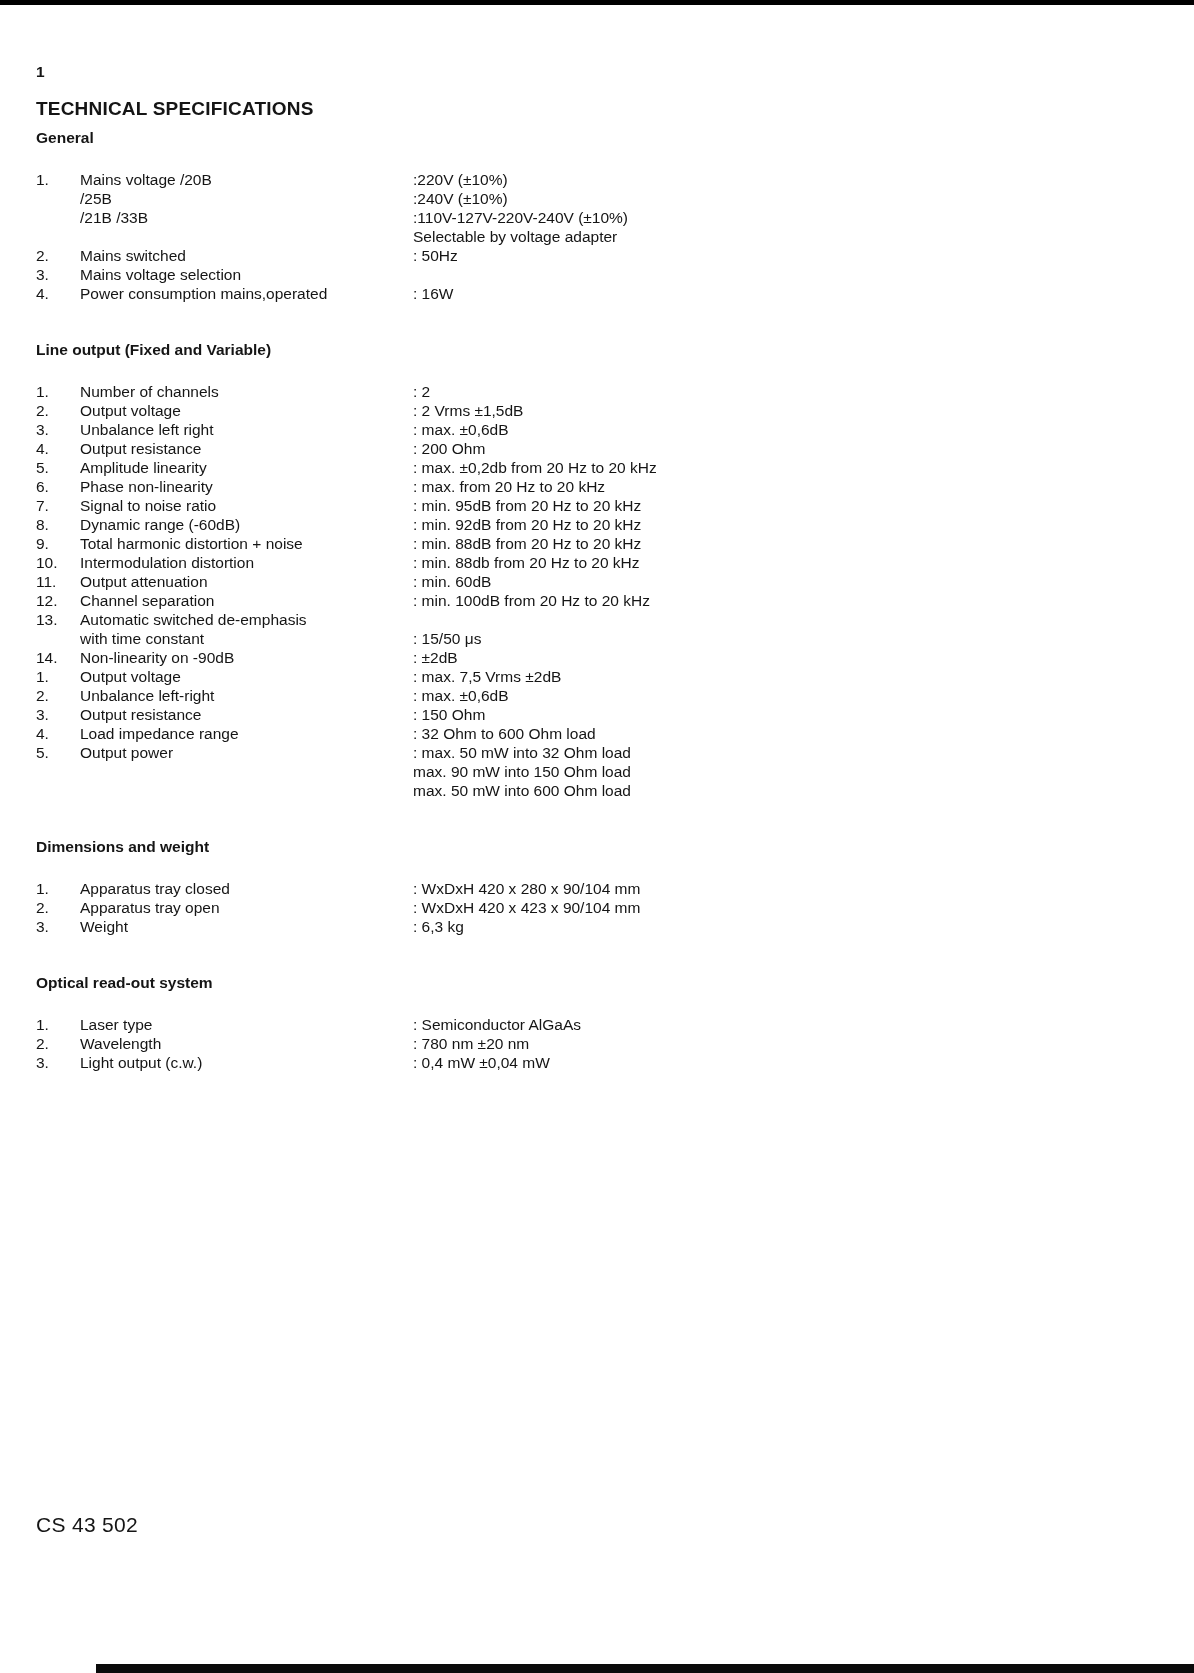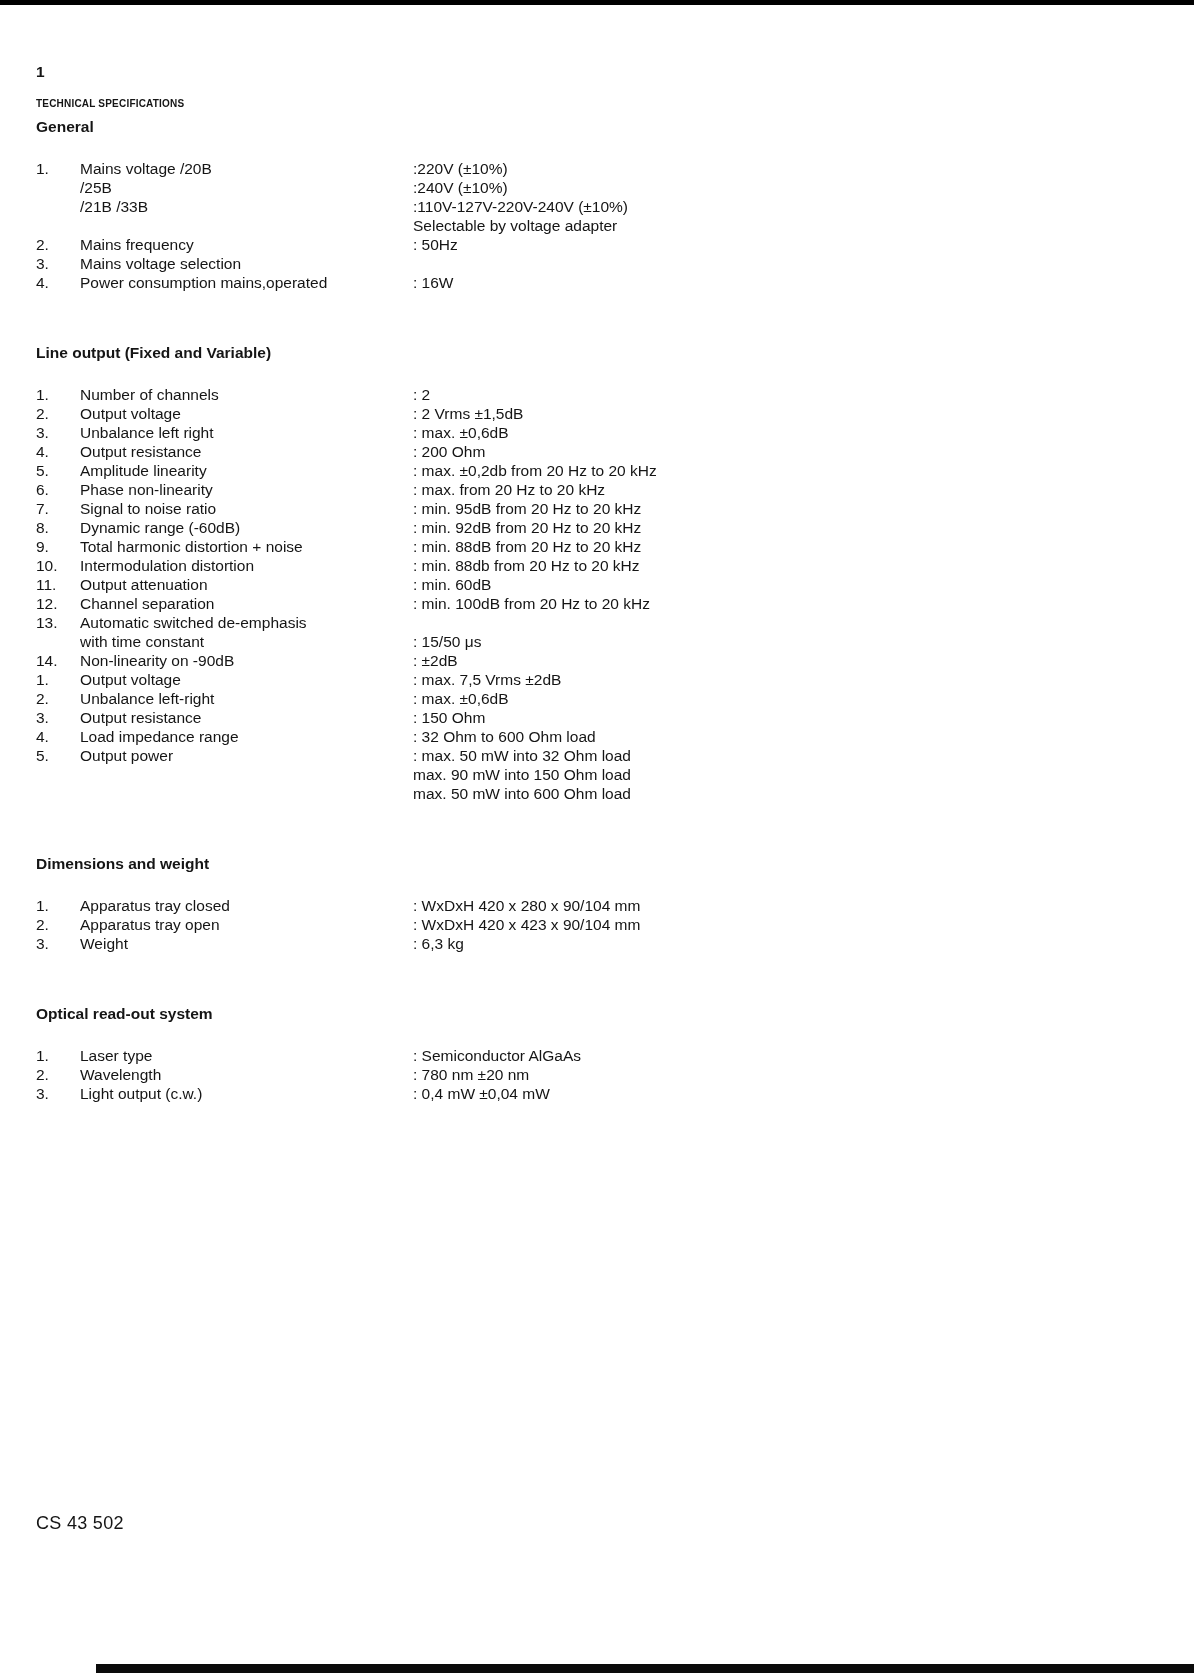--- a/index.html
+++ b/index.html
@@ -33,29 +33,29 @@
     top: 63px;
     left: 36px;
     right: 30px;
   }
   .page-number {
     font-size: 15.5px;
     font-weight: bold;
     margin-bottom: 17px;
   }
   .doc-title {
-    font-size: 10px;
+    font-size: 19px;
     font-weight: bold;
     letter-spacing: 0.2px;
     margin-bottom: 1px;
   }
   .section-heading {
     font-size: 15.5px;
     font-weight: bold;
-    margin-top: 52px;
+    margin-top: 38px;
     margin-bottom: 23px;
   }
   .spec-section:first-child .section-heading { margin-top: 9px; }
   .spec-row {
     display: flex;
     align-items: flex-start;
     font-size: 15.5px;
   }
   .spec-row .line {
     line-height: 19px;
@@ -71,21 +71,21 @@
     width: 333px;
     flex: 0 0 333px;
   }
   .col-value {
     flex: 1 1 auto;
   }
   .doc-footer {
     position: absolute;
     left: 36px;
     top: 1513px;
-    font-size: 18px;
+    font-size: 21px;
     letter-spacing: 0.3px;
   }
 </style>
 </head>
 <body>
 
 <div class="page">
   <div class="scan-bar-top"></div>
 
   <div class="content">
@@ -104,21 +104,21 @@
             <div class="col-value">
               <div class="line">:220V (±10%)</div>
               <div class="line">:240V (±10%)</div>
               <div class="line">:110V-127V-220V-240V (±10%)</div>
               <div class="line">Selectable by voltage adapter</div>
             </div>
           </div>
           <div class="spec-row">
             <div class="col-num">2.</div>
             <div class="col-label">
-              <div class="line">Mains frequency</div>
+              <div class="line">Mains switched</div>
             </div>
             <div class="col-value">
               <div class="line">: 50Hz</div>
             </div>
           </div>
           <div class="spec-row">
             <div class="col-num">3.</div>
             <div class="col-label">
               <div class="line">Mains voltage selection</div>
             </div>

